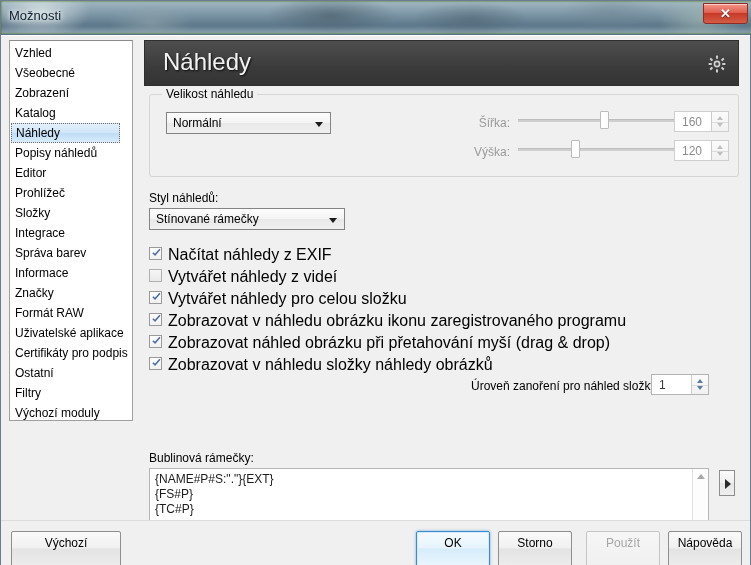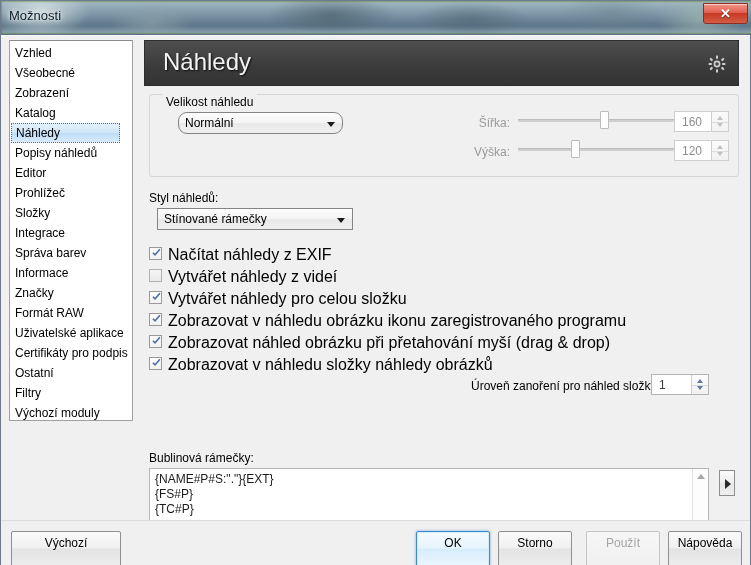--- a/index.html
+++ b/index.html
@@ -145,21 +145,21 @@
   .groupbox {
     position: absolute; left: 8px; top: 58px;
     width: 590px; height: 83px;
     box-sizing: border-box;
     border: 1px solid #d5d5d5;
     border-radius: 3px;
   }
   .groupbox-title {
     position: absolute; left: 12px; top: -8px;
     background: #f0f0f0;
-    padding: 8px 4px;
+    padding: 0 4px;
     font-size: 12px;
     color: #000;
     white-space: nowrap;
   }
 
   
   .combo {
     position: absolute;
     box-sizing: border-box;
     height: 22px;
@@ -421,21 +421,21 @@
               <rect x="13.7" y="2.9" width="2" height="3.2" rx="0.5" transform="rotate(45 14.7 4.5)"></rect>
               <rect x="2.3" y="11.9" width="2" height="3.2" rx="0.5" transform="rotate(45 3.3 13.5)"></rect>
             </g>
           </svg>
         </div>
       </div>
 
       <div class="groupbox">
         <div class="groupbox-title">Velikost náhledu</div>
 
-        <div class="combo" style="left:28px; top:17px; width:165px;border-radius:9px;">
+        <div class="combo" style="left:16px; top:17px; width:165px;">
           <div class="combo-text">Normální</div>
           <div class="combo-arrow"></div>
         </div>
 
         <div class="slider-label" style="left:300px; top:21px; width:60px;">Šířka:</div>
         <div class="slider-track-wrap" style="left:368px; top:16px; width:196px;">
           <div class="slider-track"></div>
           <div class="slider-thumb" style="left:82px;"></div>
         </div>
         <div class="spinbox disabled" style="left:524px; top:16px; width:55px;">
@@ -464,21 +464,21 @@
                 <div class="spin-arrow"></div>
               </div>
             <div class="spin-down">
                 <div class="spin-arrow"></div>
               </div>
           </div>
         </div>
       </div>
 
       <div class="label" style="left:8px; top:155px;">Styl náhledů:</div>
-      <div class="combo" style="left:16px; top:172px; width:196px;">
+      <div class="combo" style="left:8px; top:172px; width:196px;">
         <div class="combo-text">Stínované rámečky</div>
         <div class="combo-arrow"></div>
       </div>
 
       <div class="checkrow" style="left:8px; top:209px;">
         <div class="checkbox checked">
           <svg class="check-glyph" viewBox="0 0 10 10">
             <path d="M1 5.2 L3.4 7.6 L8.8 1.4" stroke="#4b6ea8" stroke-width="1.7" fill="none"></path>
           </svg>
         </div>

